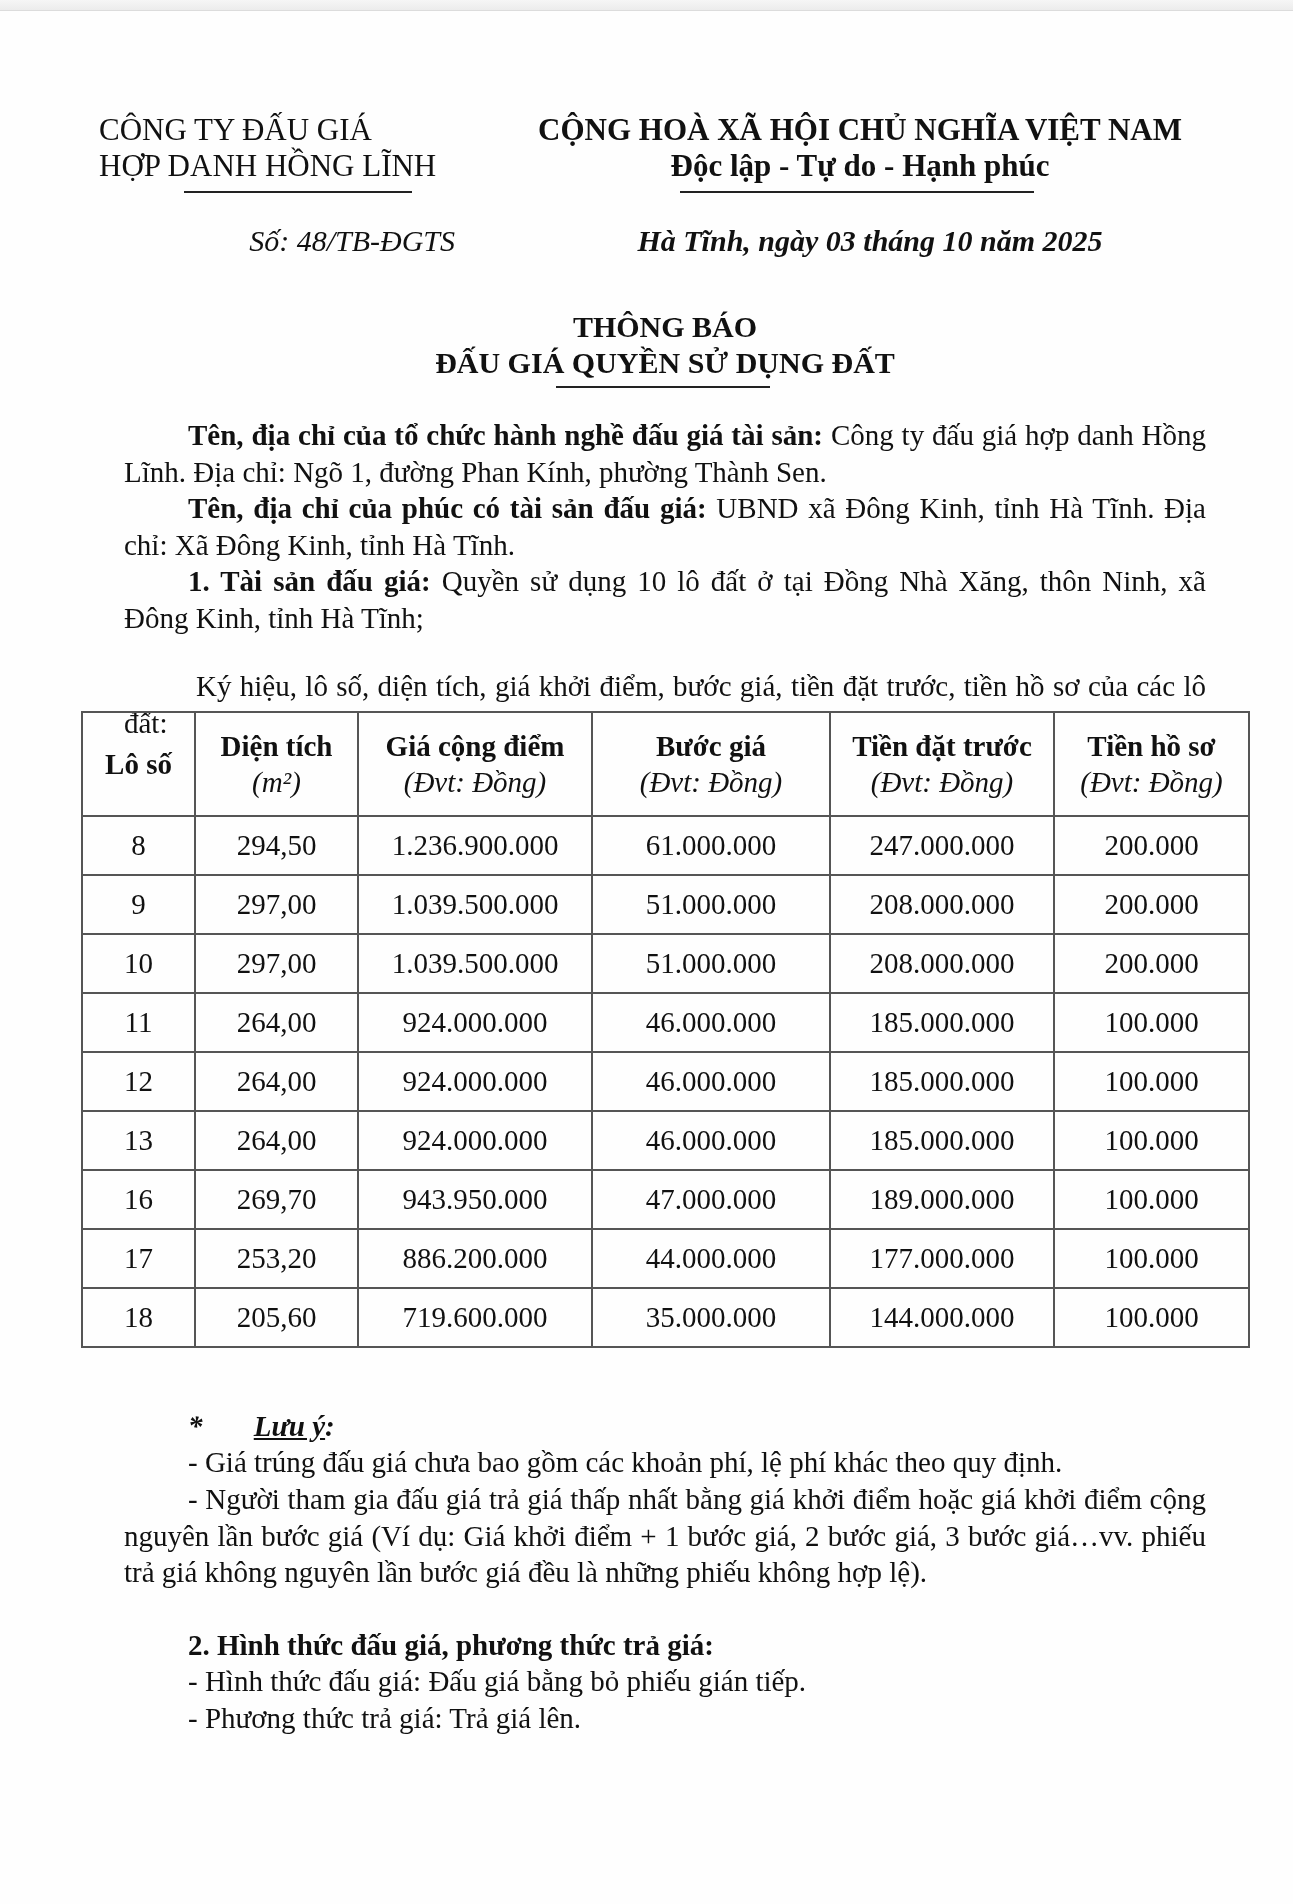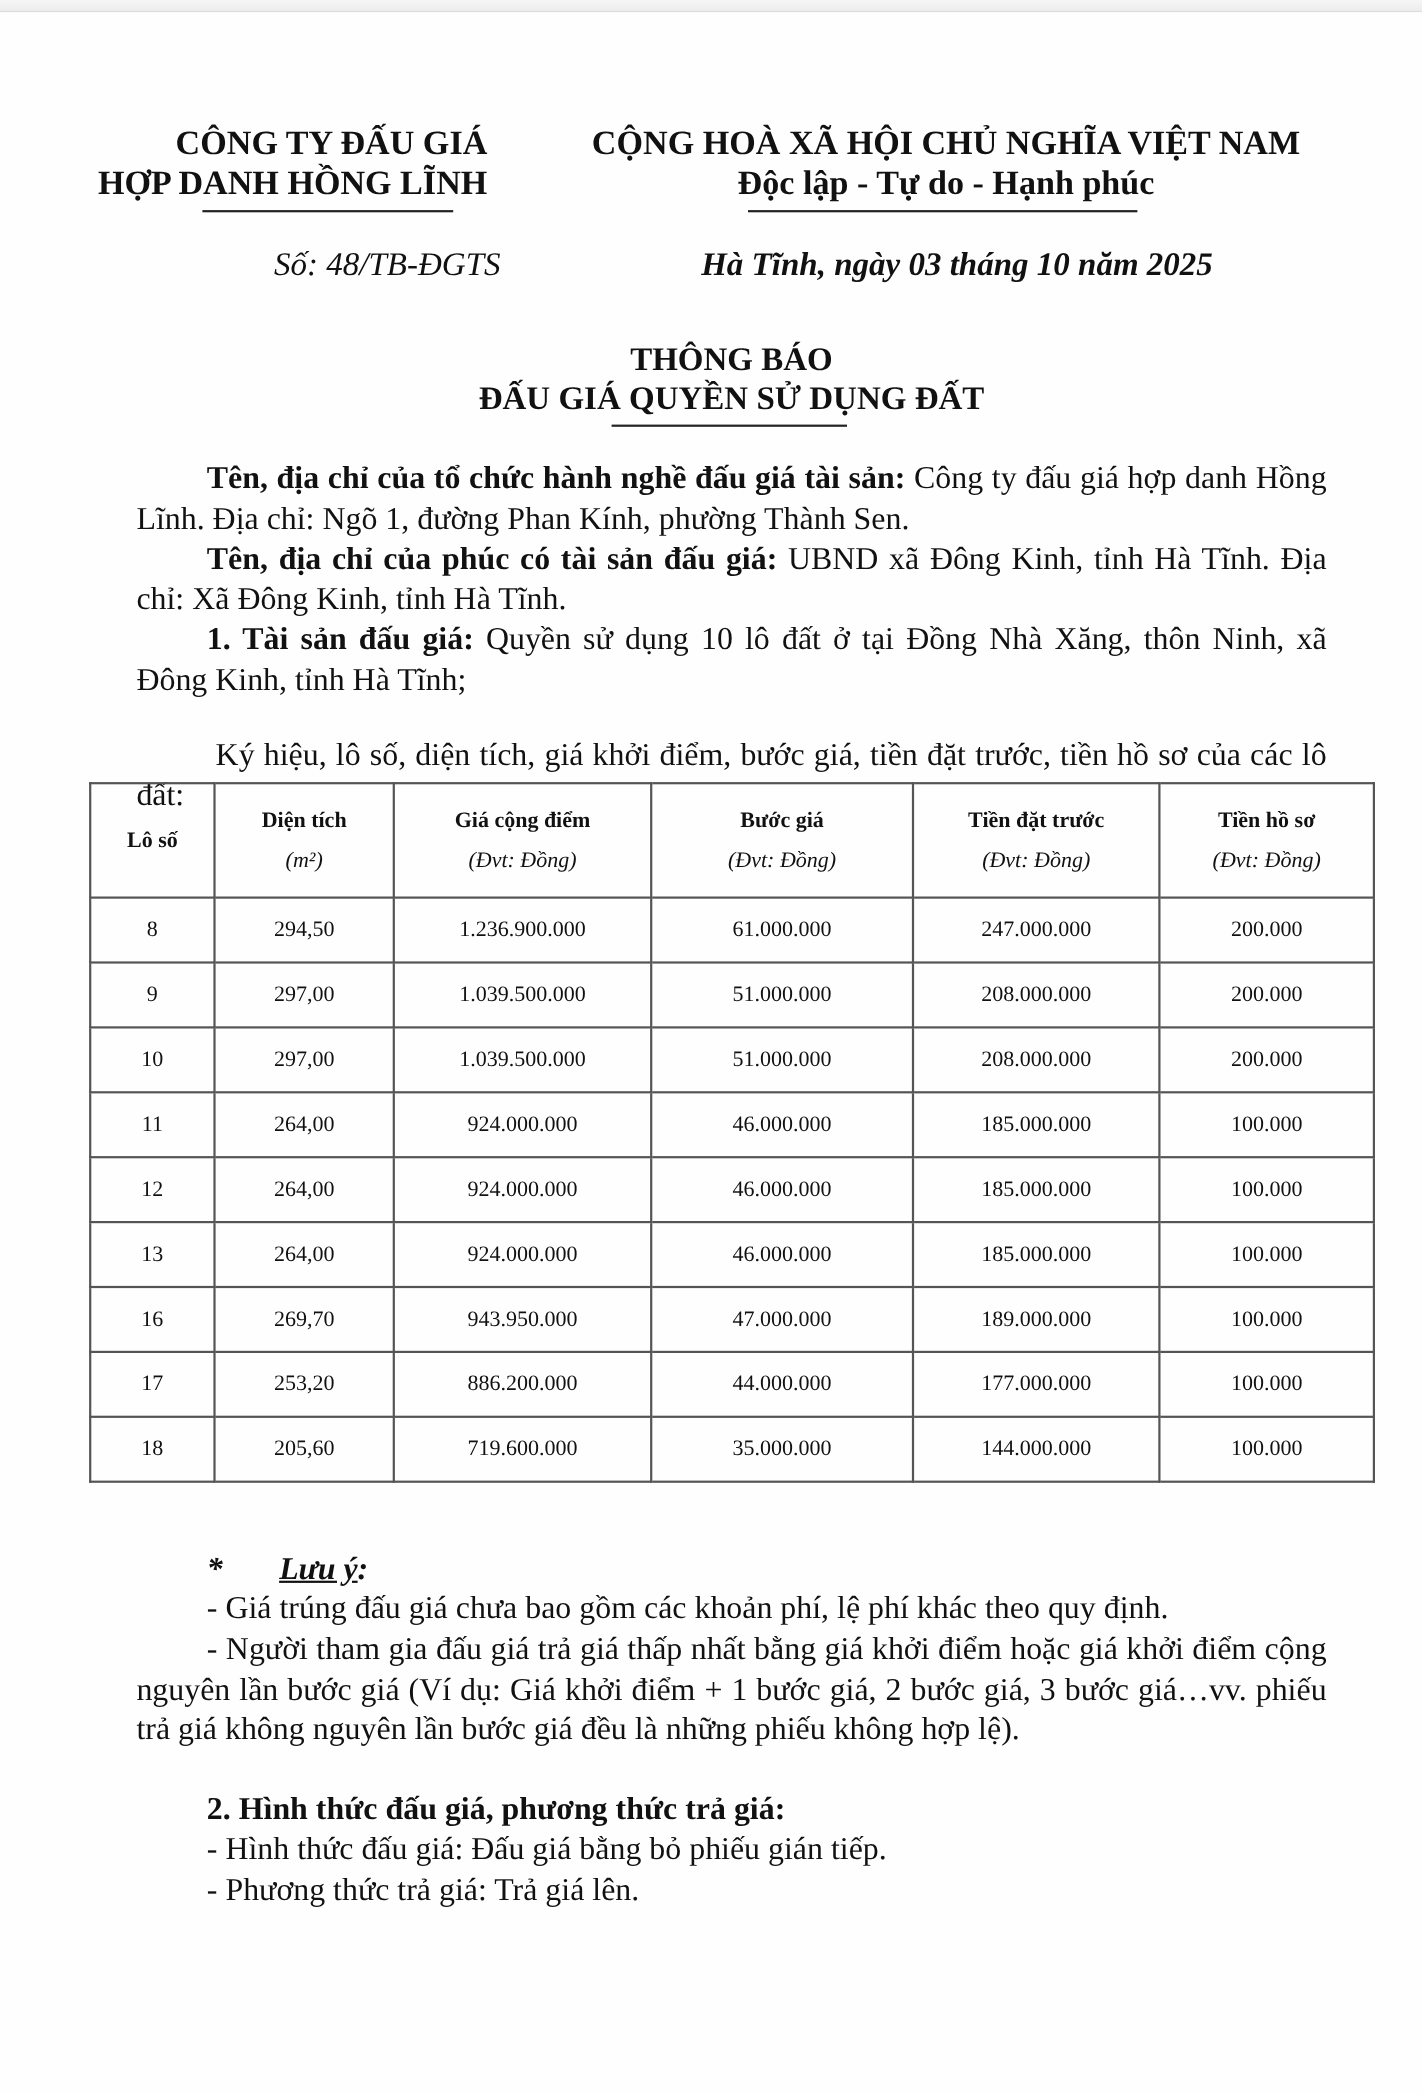--- a/index.html
+++ b/index.html
@@ -3,29 +3,29 @@
 <meta charset="utf-8">
 <style>
   html, body { margin: 0; padding: 0; }
   body {
     width: 1293px; height: 1904px; background: #fefefe; position: relative; overflow: hidden;
     font-family: "Liberation Serif", "DejaVu Serif", serif; color: #111;
   }
   .topbar { position: absolute; left: 0; top: 0; width: 1293px; height: 10px;
     background: linear-gradient(#f6f6f6, #ececec); border-bottom: 1px solid #dcdcdc; }
   .abs { position: absolute; }
-  .hdr-left { left: 83px; top: 112px; width: 360px; text-align: right; font-weight: bold; font-size: 31px; line-height: 36px; }
+  .hdr-left { left: 99px; top: 112px; width: 360px; text-align: left; font-weight: normal; font-size: 31px; line-height: 36px; }
   .hdr-right { left: 520px; top: 112px; width: 680px; text-align: center; font-weight: bold; font-size: 31px; line-height: 36px; }
   .line { position: absolute; height: 2px; background: #222; }
   .ital { font-style: italic; font-size: 30px; }
   .title { left: 0; width: 1330px; text-align: center; font-weight: bold; font-size: 30px; line-height: 36px; top: 309px; }
   .para { left: 124px; width: 1082px; font-size: 29px; line-height: 36.5px; text-align: justify; }
   .indent { text-indent: 64px; }
   b { font-weight: bold; }
-  table.lots { position: absolute; left: 81px; top: 711px; border-collapse: collapse; font-size: 20px; }
+  table.lots { position: absolute; left: 81px; top: 711px; border-collapse: collapse; font-size: 29px; }
   table.lots th, table.lots td { border: 2px solid #555; text-align: center; padding: 0; }
   table.lots th { height: 102px; font-weight: bold; line-height: 36px; vertical-align: middle; }
   table.lots th .unit { font-weight: normal; font-style: italic; display: block; }
   table.lots td { height: 57px; vertical-align: middle; }
   td.right { text-align: right; padding-right: 10px; }
   td.top { vertical-align: top; padding-top: 6px; }
   td.low { vertical-align: bottom; padding-bottom: 2px; }
   .note-title { font-weight: bold; font-style: italic; }
   .note-title u { text-decoration: underline; margin-left: 44px; }
 </style>

